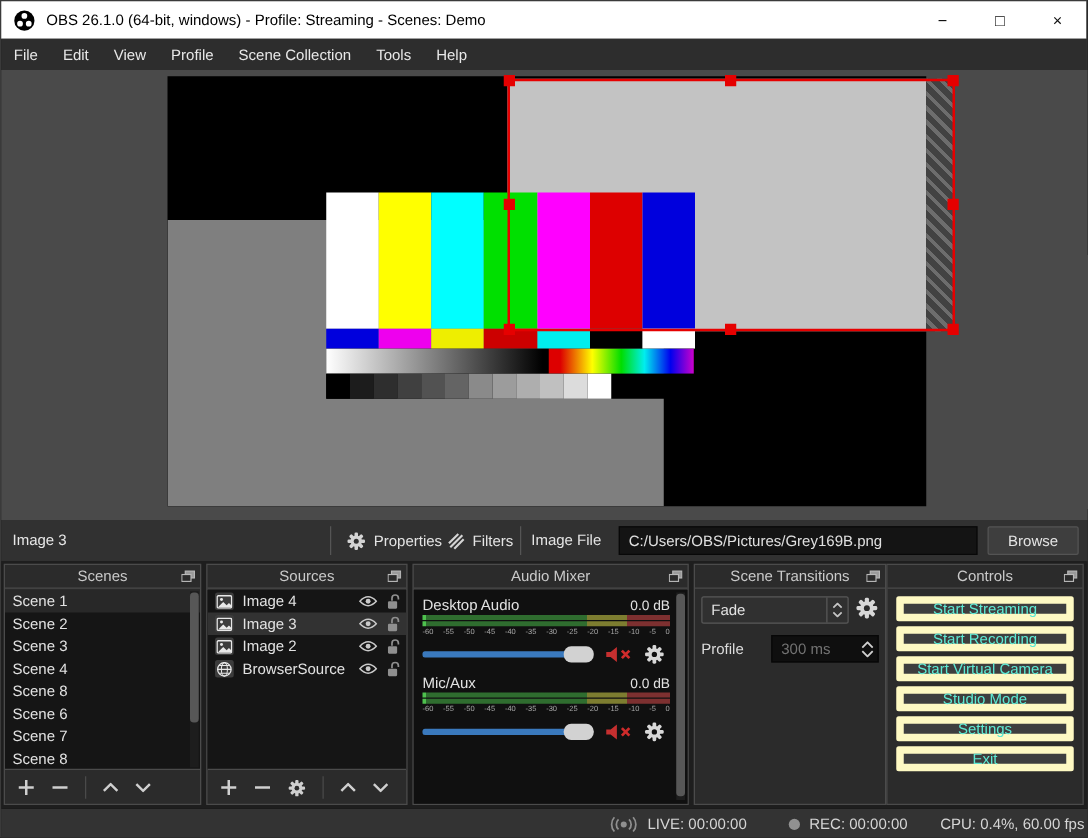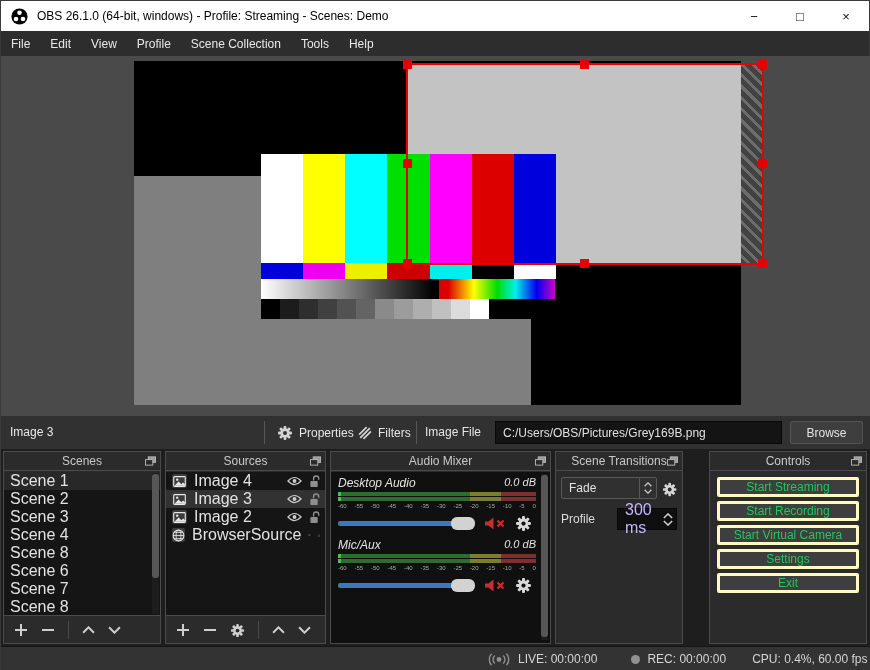--- a/index.html
+++ b/index.html
@@ -51,72 +51,72 @@
   .file-label { position:absolute; left:424px; top:9px; font-size:12px; color:#e4e4e4; }
   .file-input { position:absolute; left:494px; top:5px; width:287px; height:23px; background:#141414; border:1px solid #080808; color:#e0e0e0; font-size:12px; font-family:"Liberation Sans",sans-serif; padding:0 7px; }
   .browse-btn { position:absolute; left:789px; top:5px; width:73px; height:23px; background:#3e3e3e; border:1px solid #545454; border-radius:2px; color:#e4e4e4; font-size:12px; display:flex; align-items:center; justify-content:center; }
 
   
   .docks { position:absolute; left:0; top:448px; width:870px; height:197px; background:#1e1e1e;padding-left:48px; }
   .panel { position:absolute; top:2px; height:193px; background:#2b2b2b; border:1px solid #4b4b4b; }
   .p-scenes { left:2px; width:158px; }
   .p-sources { left:164px; width:161px; }
   .p-mixer { left:329px; width:221px; }
-  .p-trans { left:554px; width:128px; }
+  .p-trans { left:554px; width:154px; }
   .p-controls { left:708px; width:158px; }
   .panel-header { height:19px; border-bottom:1px solid #4b4b4b; display:flex; align-items:center; justify-content:center; font-size:12px; color:#c9c9c9; position:relative; }
   .dock-ico { position:absolute; right:4px; top:4px; }
 
   .list { position:absolute; left:0; top:20px; right:0; bottom:27px; background:#151515; border-bottom:1px solid #4b4b4b; overflow:hidden; }
-  .lrow { height:18px; line-height:18px; padding-left:6px; font-size:16px; color:#e2e2e2; display:flex; align-items:center; }
+  .lrow { height:18px; line-height:18px; padding-left:6px; font-size:12px; color:#e2e2e2; display:flex; align-items:center; }
   .lrow.cur { background:#282828; }
   .lrow.sel { background:#323232; }
   .srow { gap:7px; padding-right:5px; }
   .srow .icon-box { width:15px; height:14px; background:#3c3c3c; border-radius:2px; display:flex; align-items:center; justify-content:center; }
   .srow .name { flex:1; }
   .sb-track { position:absolute; right:1px; top:1px; width:7px; bottom:1px; background:#1d1d1d; }
   .sb-thumb { position:absolute; left:0; width:7px; background:#575757; border-radius:3px; }
 
   .panel-toolbar { position:absolute; left:0; right:0; bottom:0; height:26px; display:flex; align-items:center; gap:13px; padding-left:10px; }
   .pt-sep { width:1px; height:18px; background:#4a4a4a; }
   .icon-btn { display:flex; align-items:center; justify-content:center; }
 
   
   .mixer-body { position:absolute; left:0; top:20px; right:0; bottom:0; background:#101010; }
   .ch { position:absolute; left:7px; width:198px; }
   .ch1 { top:4px; } .ch2 { top:66px; }
-  .ch-head { display:flex; justify-content:space-between; align-items:flex-start; height:15px;font-style:italic; }
+  .ch-head { display:flex; justify-content:space-between; align-items:flex-end; height:15px; }
   .ch-name { font-size:12px; color:#e2e2e2; }
   .ch-db { font-size:11px; color:#e2e2e2; }
   .meter { margin-top:1px; }
   .meter .strip { height:4px; margin-bottom:1px;
     background:linear-gradient(to right,#4ec14e 0 3px,#2f6d2f 3px 66.5%,#7d7d30 66.5% 82.5%,#7d3030 82.5% 100%); }
   .ticks { display:flex; justify-content:space-between; height:8px; margin-top:1px; }
   .ticks span { font-size:6px; color:#a8a8a8; line-height:8px; }
   .vol { display:flex; align-items:center; height:22px; margin-top:2px; }
   .track { width:137px; height:5px; border-radius:2px; background:linear-gradient(to right,#3a79bd 0 115px,#101010 115px); position:relative; }
   .thumb { position:absolute; right:0; top:-4px; width:24px; height:13px; border-radius:6px; background:#d2d2d2; }
   .mute { margin-left:9px; }
   .mix-gear { margin-left:9px; }
 
   
   .trans-body { padding:6px 5px 0 5px; }
-  .trow1 { display:flex; align-items:flex-end; gap:5px; }
+  .trow1 { display:flex; align-items:flex-start; gap:5px; }
   .combo { width:118px; height:22px; background:#303030; border:1px solid #585858; border-radius:2px; display:flex; align-items:center; }
   .combo .val { flex:1; padding-left:7px; font-size:12px; color:#e2e2e2; }
   .combo .spin { width:17px; align-self:stretch; border-left:1px solid #585858; display:flex; flex-direction:column; align-items:center; justify-content:center; gap:2px; }
   .trow2 { display:flex; align-items:center; gap:6px; margin-top:9px; }
   .trow2 .dlabel { font-size:12px; color:#dcdcdc; width:50px; }
   .spin-field { flex:1; height:22px; background:#0f0f0f; border:1px solid #070707; display:flex; align-items:center; }
-  .spin-field .val { flex:1; padding-left:7px; font-size:16px; color:#c4b5fd; }
+  .spin-field .val { flex:1; padding-left:7px; font-size:12px; color:#737373; }
   .spin-field .updown { width:16px; display:flex; flex-direction:column; align-items:center; gap:1px; }
 
   
   .ctrl-body { padding:6px 7px 0 7px; }
-  .ctrl-btn { width:100%; height:20px; margin-bottom:4px; background:#3e3e3e; border:3px solid #fef9c3; border-radius:2px; color:#22c55e; font-size:12px; font-family:"Liberation Sans",sans-serif; display:flex; align-items:center; justify-content:center; }
+  .ctrl-btn { width:100%; height:20px; margin-bottom:4px; background:#3e3e3e; border:6px solid #fef9c3; border-radius:2px; color:#5eead4; font-size:12px; font-family:"Liberation Sans",sans-serif; display:flex; align-items:center; justify-content:center; }
 
   
   .statusbar { position:absolute; left:0; top:645px; width:870px; height:25px; background:#333333; border-top:1px solid #151515; display:flex; align-items:center; padding-left:486px; font-size:12px; color:#d5d5d5; }
   .st-group { display:flex; align-items:center; gap:7px; }
   .gap26 { width:26px; } .gap30 { width:34px; }
   .rec-dot { width:9px; height:9px; border-radius:50%; background:#919191; }
 </style>
 </head>
 <body>
 
@@ -561,20 +561,21 @@
         <span>Controls</span>
         <svg class="dock-ico" width="11" height="10" viewBox="0 0 12 10">
           <rect x="3.5" y="0.5" width="8" height="6" fill="#9a9a9a" stroke="#b9b9b9"></rect>
           <rect x="0.5" y="3.5" width="8" height="6" fill="#2b2b2b" stroke="#b9b9b9"></rect>
         </svg>
       </div>
       <div class="ctrl-body">
         <button class="ctrl-btn">Start Streaming</button>
         <button class="ctrl-btn">Start Recording</button>
         <button class="ctrl-btn">Start Virtual Camera</button>
+        <button class="ctrl-btn">Studio Mode</button>
         <button class="ctrl-btn">Settings</button>
         <button class="ctrl-btn">Exit</button>
       </div>
     </div>
   </div>
 
   <div class="statusbar">
     <div class="st-group">
       <svg width="24" height="13" viewBox="0 0 24 13">
         <circle cx="12" cy="6.5" r="2.4" fill="#8f8f8f"></circle>

